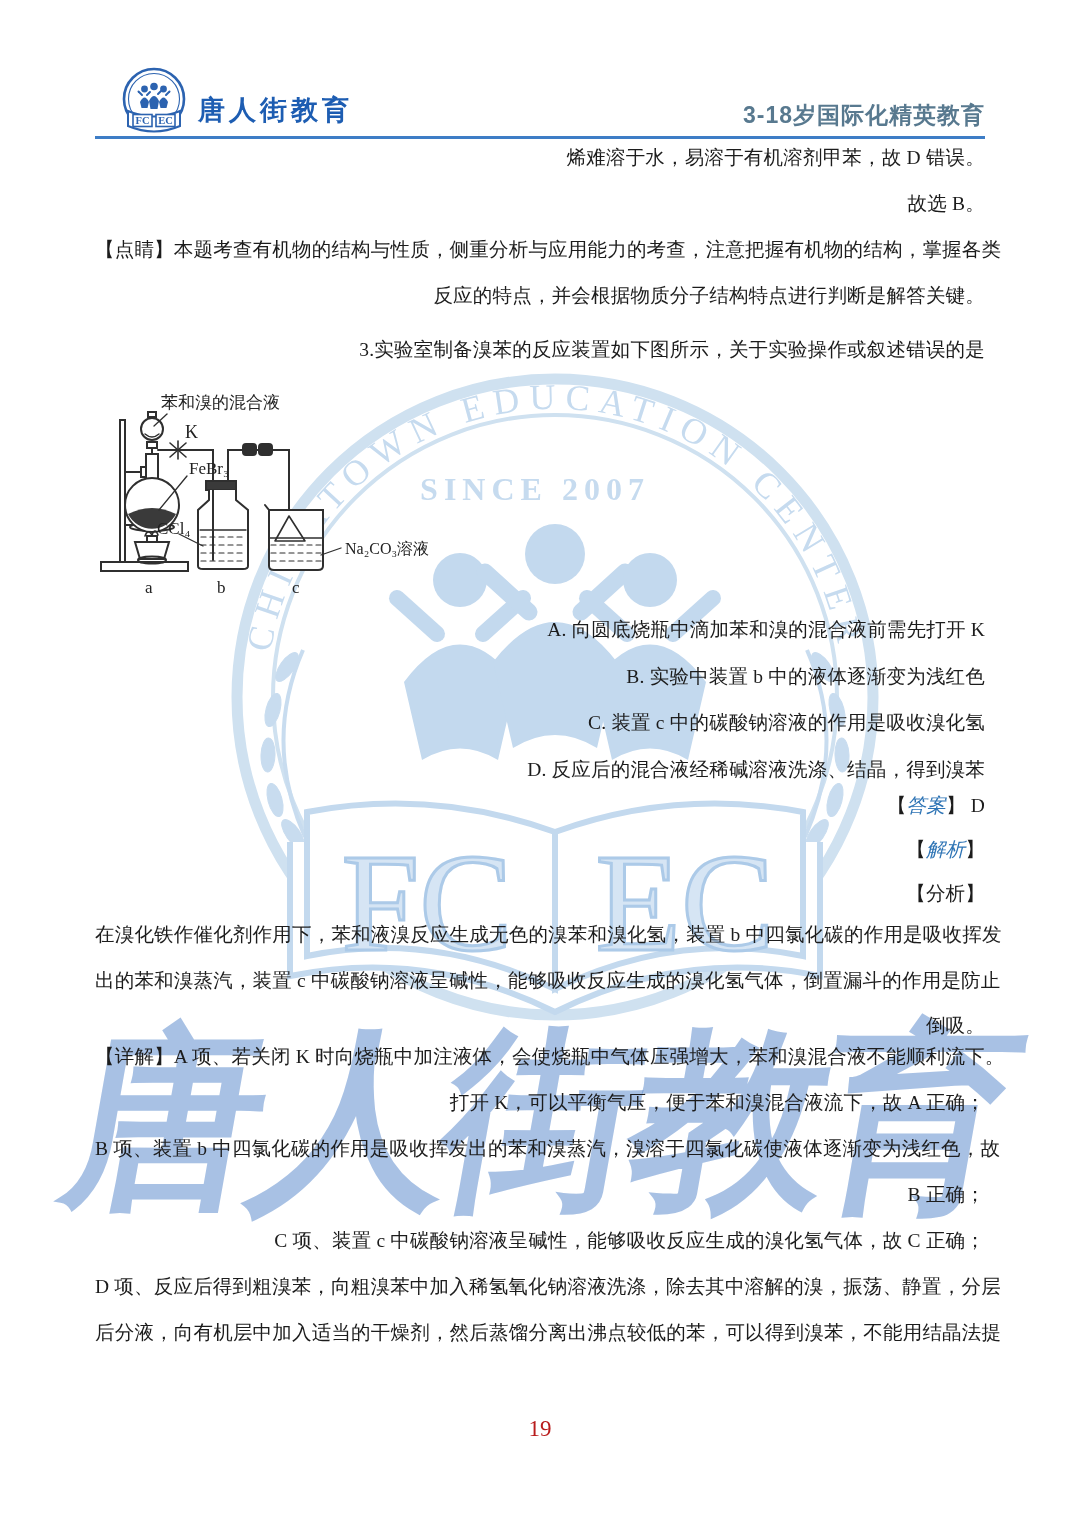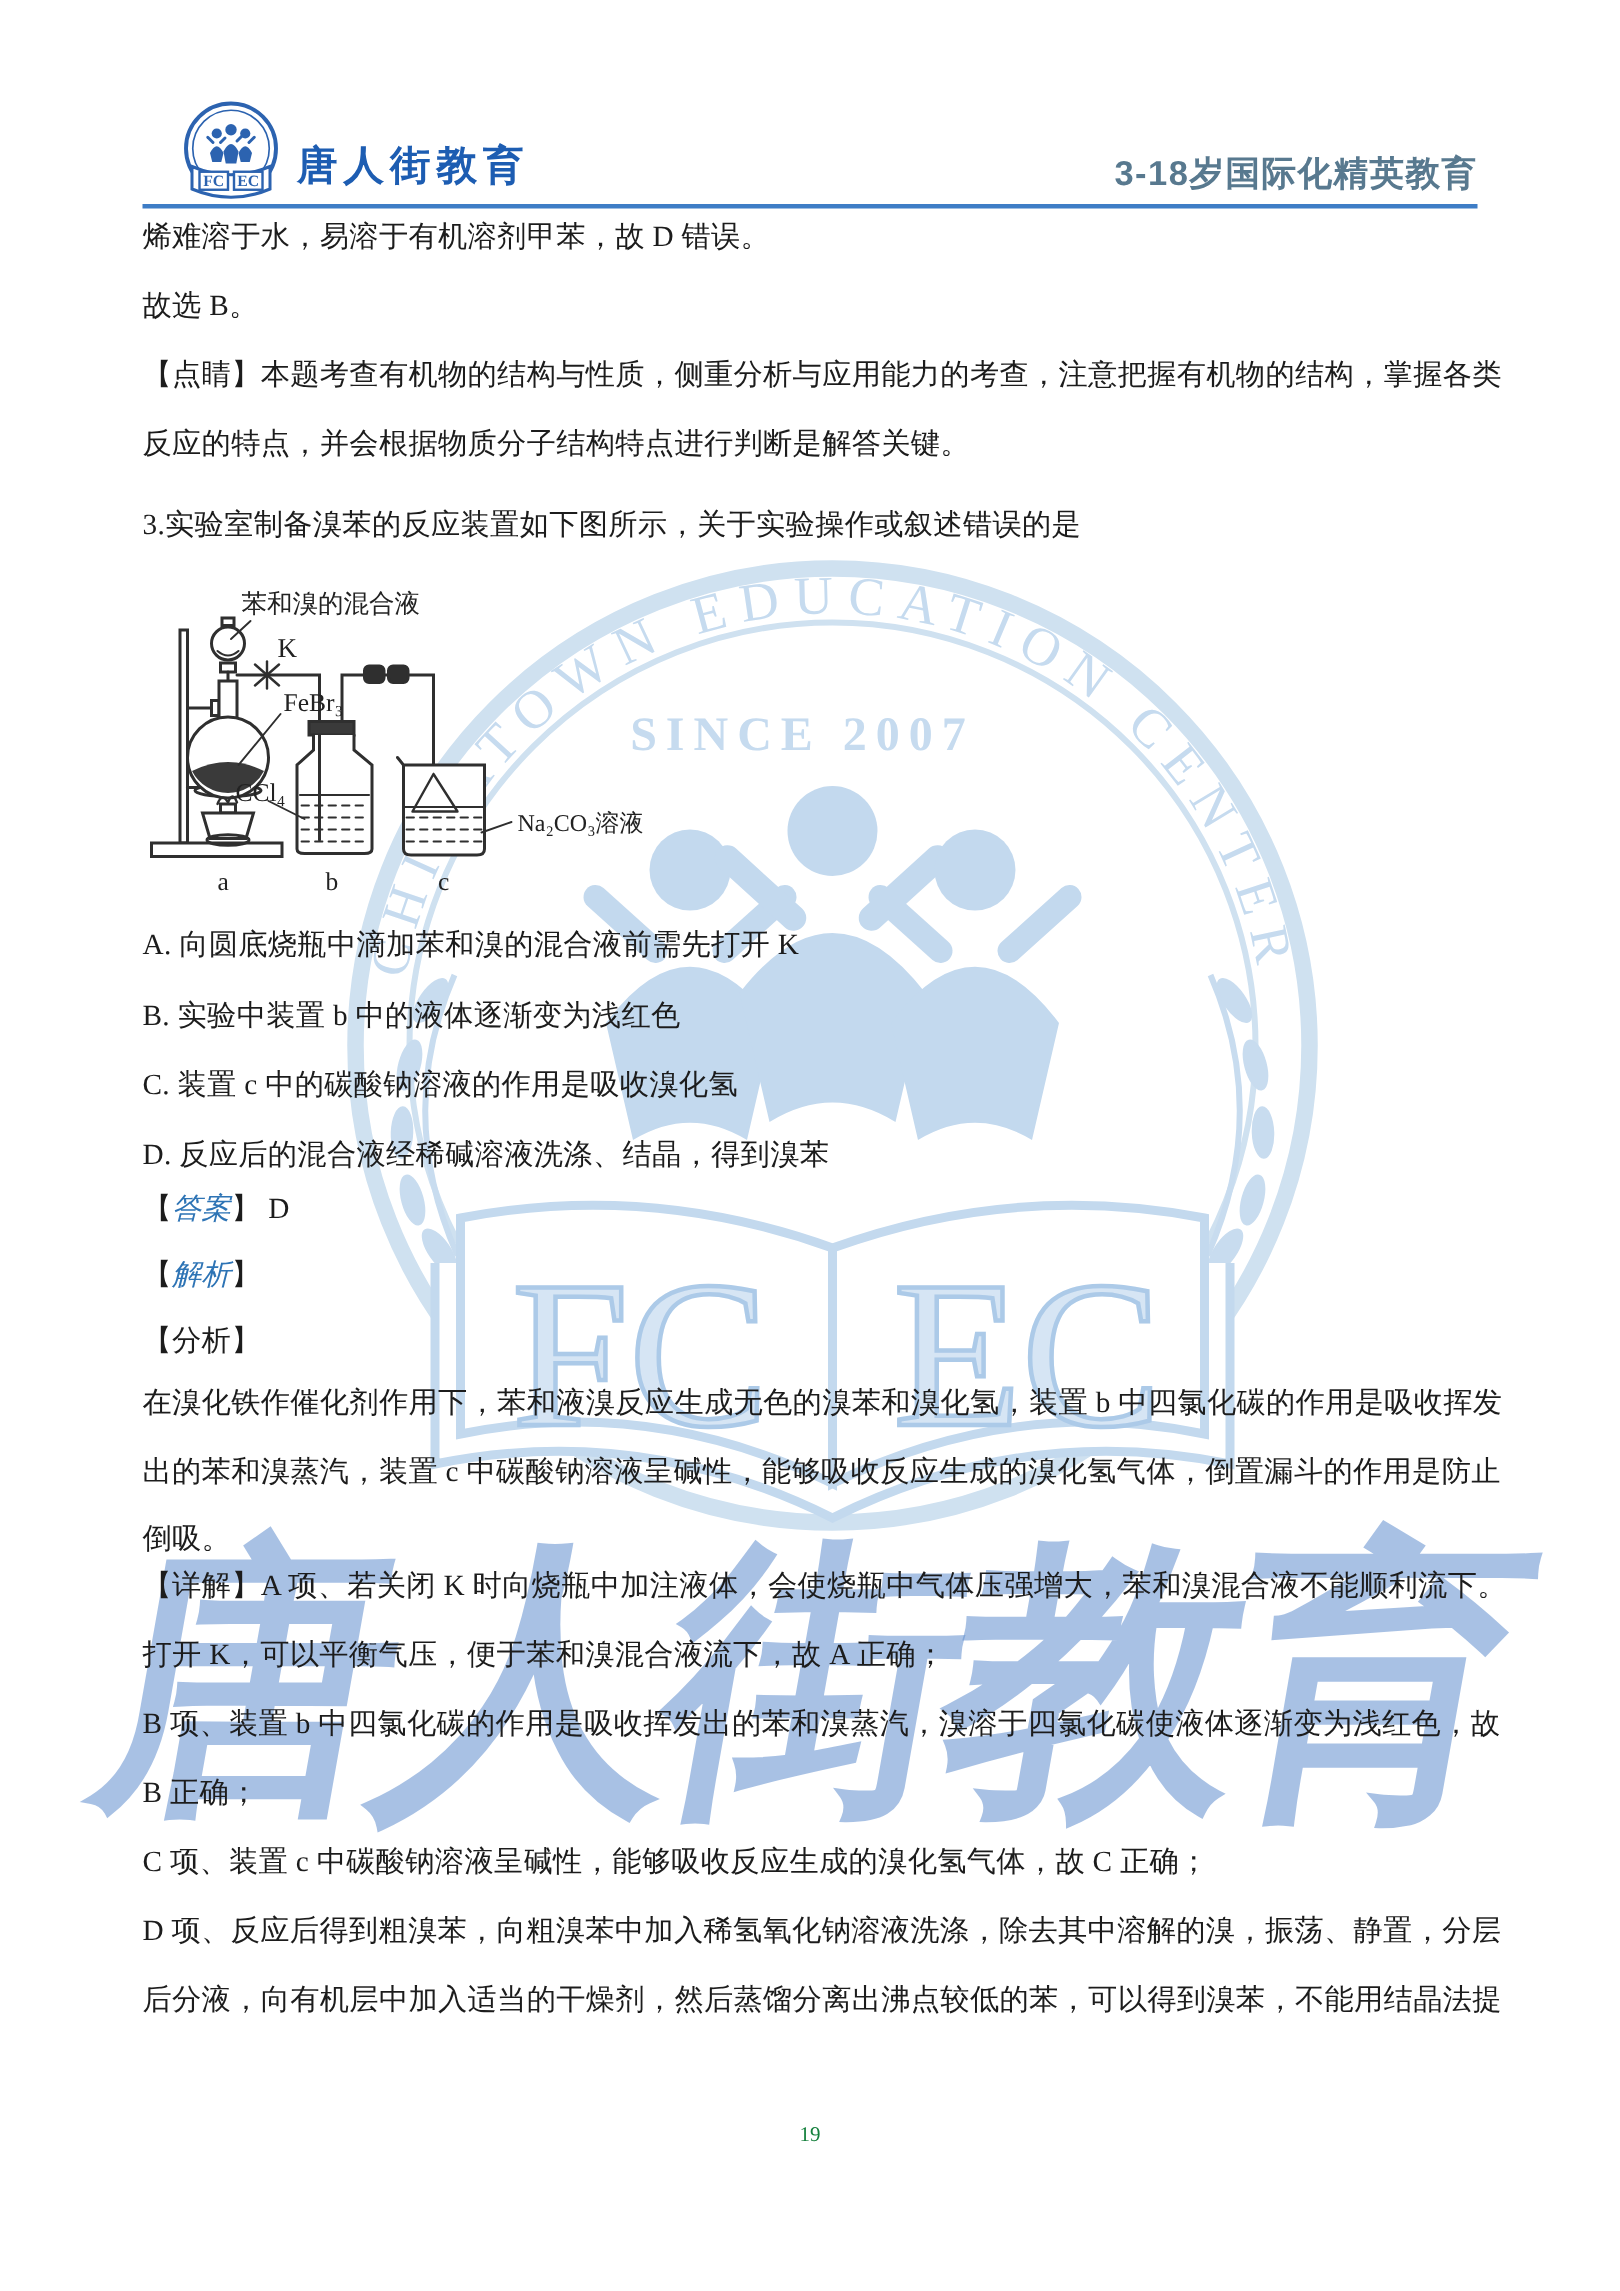--- a/index.html
+++ b/index.html
@@ -16,26 +16,26 @@
   .hdr-brand{position:absolute;left:198px;top:92px;z-index:2;
              font-family:"Liberation Sans","DejaVu Sans",sans-serif;font-weight:bold;
              font-size:27px;letter-spacing:4px;color:var(--brand_blue,#1d5db2);}
   .hdr-tagline{position:absolute;right:95px;top:100px;z-index:2;
                font-family:"Liberation Sans","DejaVu Sans",sans-serif;font-weight:bold;
                font-size:23px;letter-spacing:1px;color:var(--tagline_blue,#58798f);text-align:right;}
   .hdr-divider{position:absolute;left:95px;top:136px;width:890px;height:3px;z-index:2;
                background:var(--divider_blue,#3e7dc6);}
   
   .line{position:absolute;left:95px;width:890px;height:30px;z-index:1;
-        font-size:19.5px;letter-spacing:.2px;white-space:nowrap;}
+        font-size:19.5px;letter-spacing:.2px;white-space:nowrap;text-align:right;}
   .full{text-align:justify;text-align-last:justify;}
   .blue{color:var(--label_blue,#2e74b5);font-style:italic;}
   .ml{margin-left:5px;}
   .pagenum{position:absolute;left:0;right:0;top:1416px;text-align:center;z-index:1;
-           font-size:14px;color:#15803d;}
+           font-size:23px;color:#b91c1c;}
   
   .diagram{position:absolute;left:95px;top:388px;width:352px;height:220px;z-index:1;}
   .diagram text{font-family:"Liberation Serif","DejaVu Serif",serif;fill:#222;}
 </style>
 </head>
 <body>
 
 <div class="page">
 
   <svg class="wm-emblem" viewBox="0 0 700 690" aria-hidden="true">

